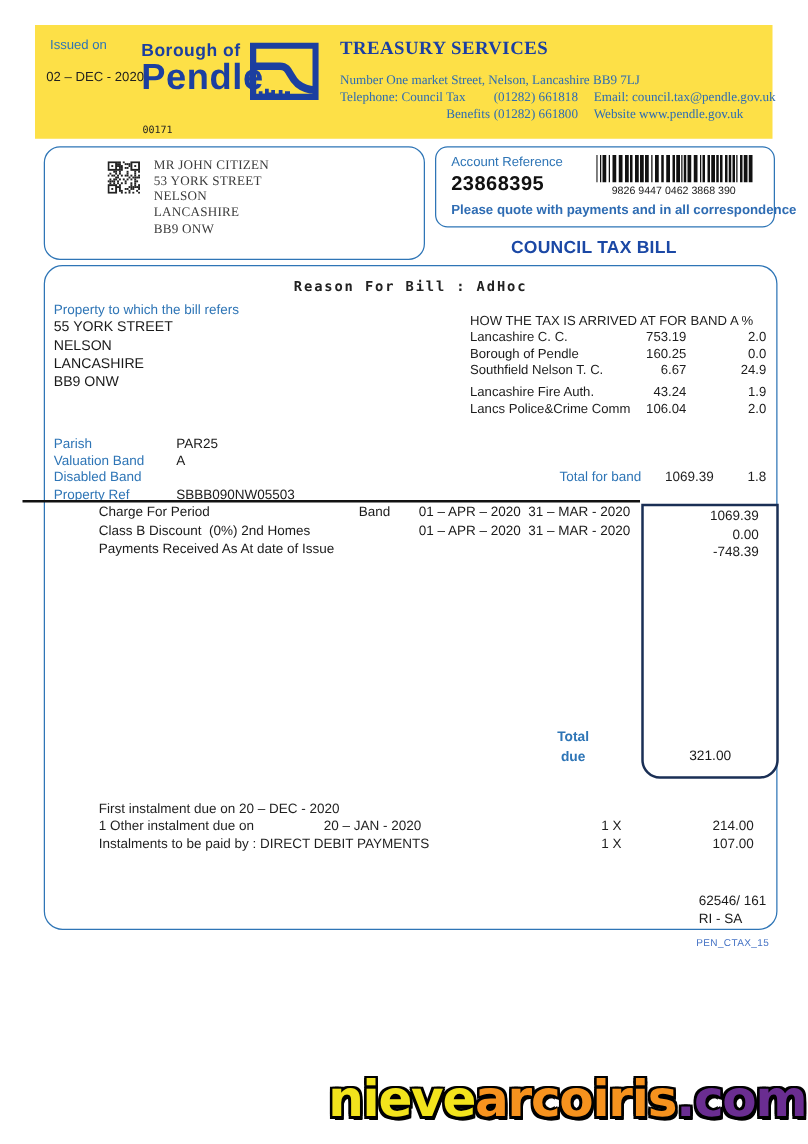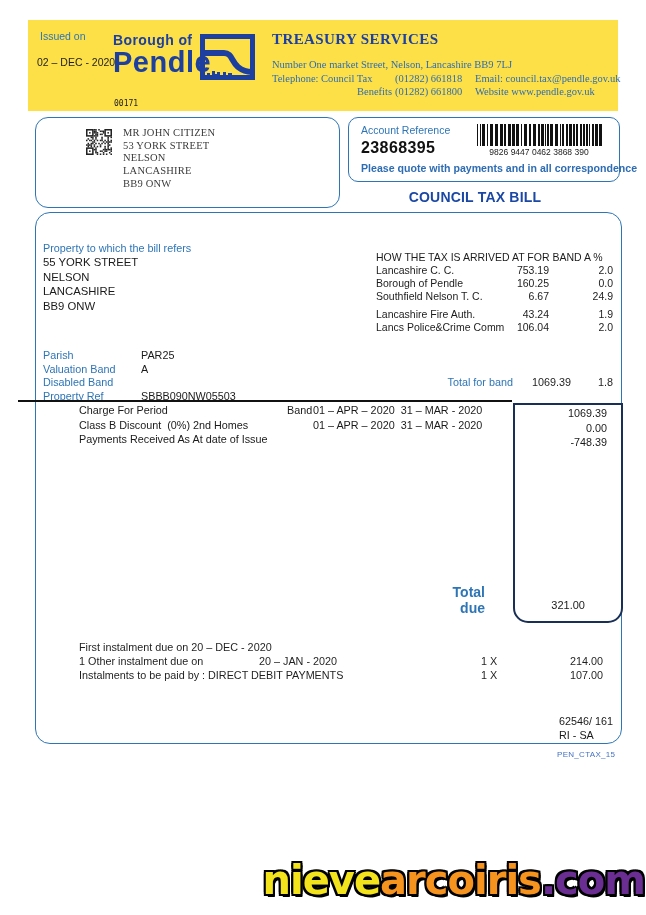--- a/index.html
+++ b/index.html
@@ -65,29 +65,29 @@
   .band-total { position:absolute; top:163px; left:0; width:587px; font-size:10.8px; }
   .band-total .lbl { position:absolute; left:353px; width:124px; text-align:right; color:#2e75b6; }
   .band-total .amt { position:absolute; left:455px; width:80px; text-align:right; }
   .band-total .pct { position:absolute; left:540px; width:37px; text-align:right; }
 
   .charge-rule { position:absolute; left:18px; top:400px; width:494px; height:2px; background:#111; }
 
   .charge-row { position:absolute; left:0; width:587px; font-size:10.8px; color:#1a1a1a; }
   .charge-row .desc { position:absolute; left:43px; white-space:pre;text-align:right; }
   .charge-row .band { position:absolute; left:251px; }
-  .charge-row .period { position:absolute; left:277px; white-space:pre; }
+  .charge-row .period { position:absolute; left:299px; white-space:pre; }
 
   .amounts-box { position:absolute; left:477px; top:190px; width:110px; height:220px;
     border:2px solid #1a2f55; border-radius:0 0 15px 15px; background:#fff; }
   .amounts-box .v { position:absolute; right:14px; font-size:10.8px; color:#1a1a1a; }
   .amounts-box .total-v { position:absolute; right:36px; bottom:10px; font-size:11px; color:#1a1a1a; }
 
-  .total-due { position:absolute; left:364px; width:85px; text-align:right;
-    font-size:14px; font-weight:bold; color:#2e75b6; }
+  .total-due { position:absolute; left:380px; width:85px; text-align:center;
+    font-size:11px; font-weight:bold; color:#2e75b6; }
 
   .inst-first { position:absolute; left:43px; top:428px; font-size:10.8px; }
   .inst-row { position:absolute; left:0; width:587px; font-size:10.8px; }
   .inst-row .desc { position:absolute; left:43px; white-space:nowrap; }
   .inst-row .date { position:absolute; left:223px; white-space:nowrap; }
   .inst-row .cnt { position:absolute; left:445px; }
   .inst-row .amt { position:absolute; left:500px; width:67px; text-align:right; }
 
   .doc-ref { position:absolute; left:523px; font-size:10.8px; color:#1a1a1a; }
 
@@ -289,20 +289,21 @@
         <rect x="118" y="0" width="3" height="22" fill="#111"></rect>
         <rect x="122" y="0" width="3" height="22" fill="#111"></rect>
       </svg>
     <div class="barcode-digits">9826 9447 0462 3868 390</div>
     <div class="acct-note">Please quote with payments and in all correspondence</div>
   </div>
 
   <div class="bill-title">COUNCIL TAX BILL</div>
 
   <div class="main-box">
+    <div class="reason">Reason For Bill : AdHoc</div>
 
     <div class="prop-label blue-label">Property to which the bill refers</div>
     <div class="prop-lines">
       <div>55 YORK STREET</div>
       <div>NELSON</div>
       <div>LANCASHIRE</div>
       <div>BB9 ONW</div>
     </div>
 
     <div class="tax-section">

